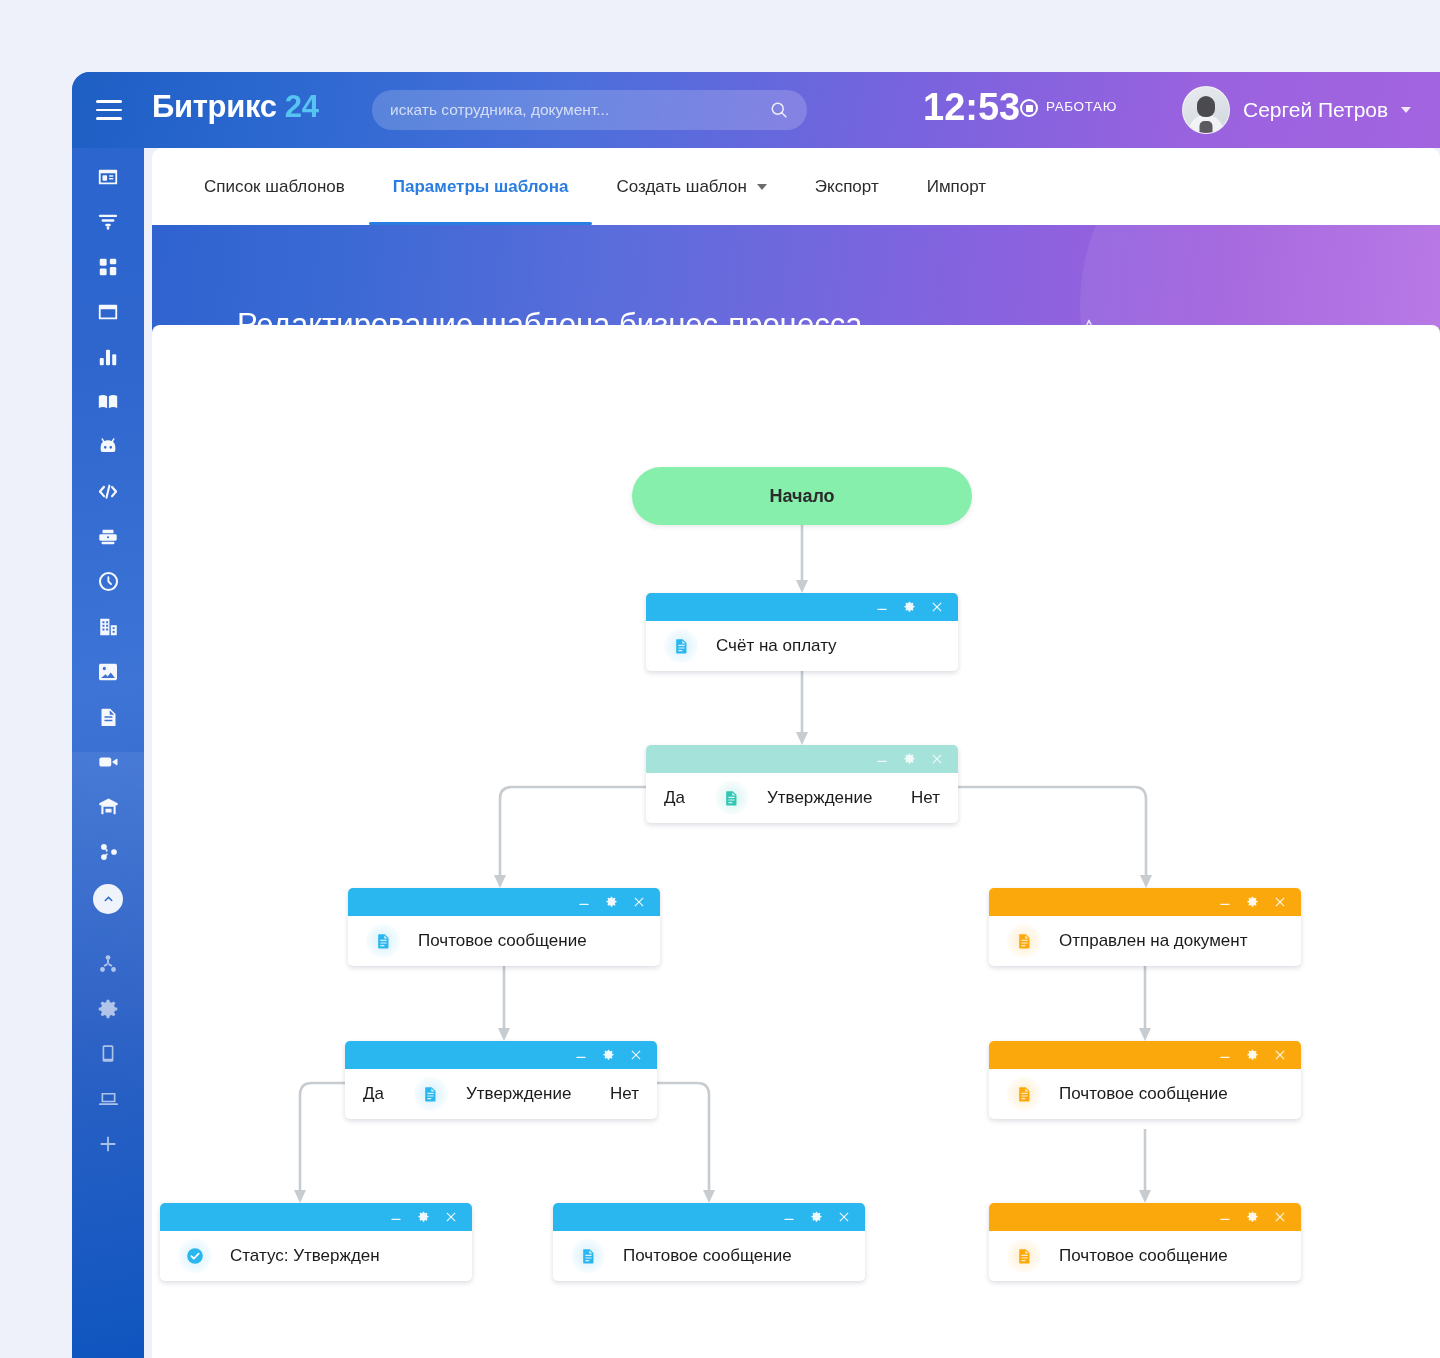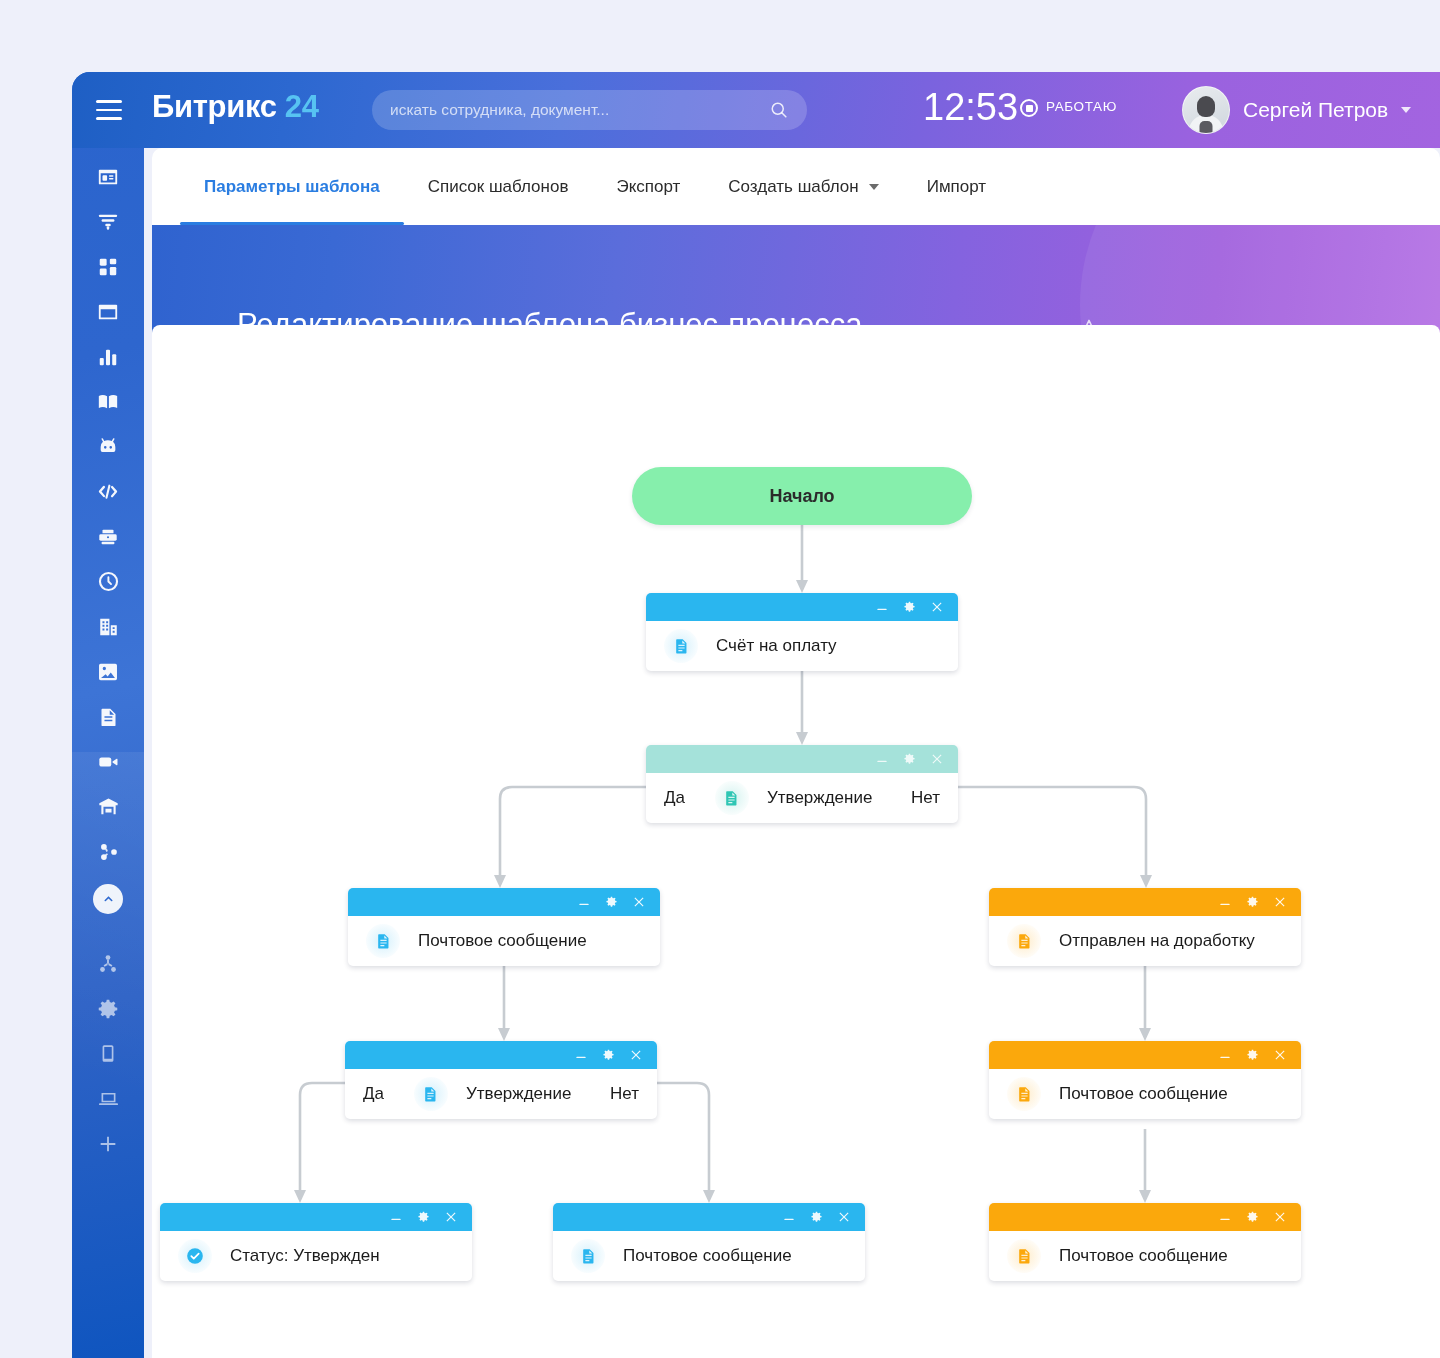--- a/index.html
+++ b/index.html
@@ -51,21 +51,21 @@
     padding: 0 18px;
   }
   #searchbox input {
     flex: 1; background: transparent; border: none; outline: none;
     color: #fff; font-size: 15.5px; font-family: "Liberation Sans", sans-serif;
   }
   #searchbox input::placeholder { color: rgba(255,255,255,0.72); }
   .search-icon { width: 20px; height: 20px; flex-shrink: 0; }
   #clock {
     position: absolute; left: 851px; top: 14px;
-    font-size: 38px; color: #fff; font-weight: 400; letter-spacing: 0px;
+    font-size: 38px; color: #fff; font-weight: 700; letter-spacing: 0px;
     font-family: "Liberation Sans", sans-serif;
   }
   #status-chip {
     position: absolute; left: 948px; top: 27px;
     display: flex; align-items: flex-start; gap: 8px; cursor: pointer;
   }
   #status-chip .dot-ring {
     width: 18px; height: 18px; border: 2px solid #fff; border-radius: 50%;
     display: flex; align-items: center; justify-content: center;
   }
@@ -477,32 +477,32 @@
         <span>
         <svg width="22" height="22" viewBox="0 0 24 24">
               <path d="M11 4h2v7h7v2h-7v7h-2v-7H4v-2h7V4z"></path>
             </svg>
         </span>
       </div>
     </div>
 
     <div id="tabcard">
       <div id="tabs">
+        <div class="tab">
+          <span>Список шаблонов</span>
+        </div>
         <div class="tab active">
           <span>Параметры шаблона</span>
-        </div>
-        <div class="tab">
-          <span>Список шаблонов</span>
-        </div>
-        <div class="tab">
-          <span>Экспорт</span>
         </div>
         <div class="tab">
           <span>Создать шаблон</span>
           <span class="chev"></span>
+        </div>
+        <div class="tab">
+          <span>Экспорт</span>
         </div>
         <div class="tab">
           <span>Импорт</span>
         </div>
       </div>
     </div>
 
     <div id="titleband">
       <div id="pagetitle">Редактирование шаблона бизнес-процесса</div>
       <div id="starbtn">
@@ -654,21 +654,21 @@
                   <path d="M5.6 4.2 12 10.6l6.4-6.4 1.4 1.4L13.4 12l6.4 6.4-1.4 1.4L12 13.4l-6.4 6.4-1.4-1.4L10.6 12 4.2 5.6z"></path>
                 </svg>
               </span>
           </div>
           <div class="body">
             <span class="nicon">
               <svg width="17" height="18" viewBox="0 0 24 24" fill="#fba80c">
                   <path d="M5.5 2.4h8.2l5.3 5.3v13.9a1 1 0 0 1-1 1H5.5a1 1 0 0 1-1-1V3.4a1 1 0 0 1 1-1zm7.6 1.7v4.4h4.4l-4.4-4.4zM7.6 10.4v1.7h8.8v-1.7H7.6zm0 3.6v1.7h8.8V14H7.6zm0 3.6v1.7h5.6v-1.7H7.6z"></path>
                 </svg>
             </span>
-            <span class="label">Отправлен на доработку</span>
+            <span class="label">Отправлен на документ</span>
           </div>
         </div>
 
         <div class="node blue" style="left:193px; top:716px; width:312px;">
           <div class="bar">
             <span class="ic">
                 <svg width="14" height="14" viewBox="0 0 24 24">
                   <rect x="4" y="15" width="16" height="2.2" rx="1.1"></rect>
                 </svg>
               </span>

